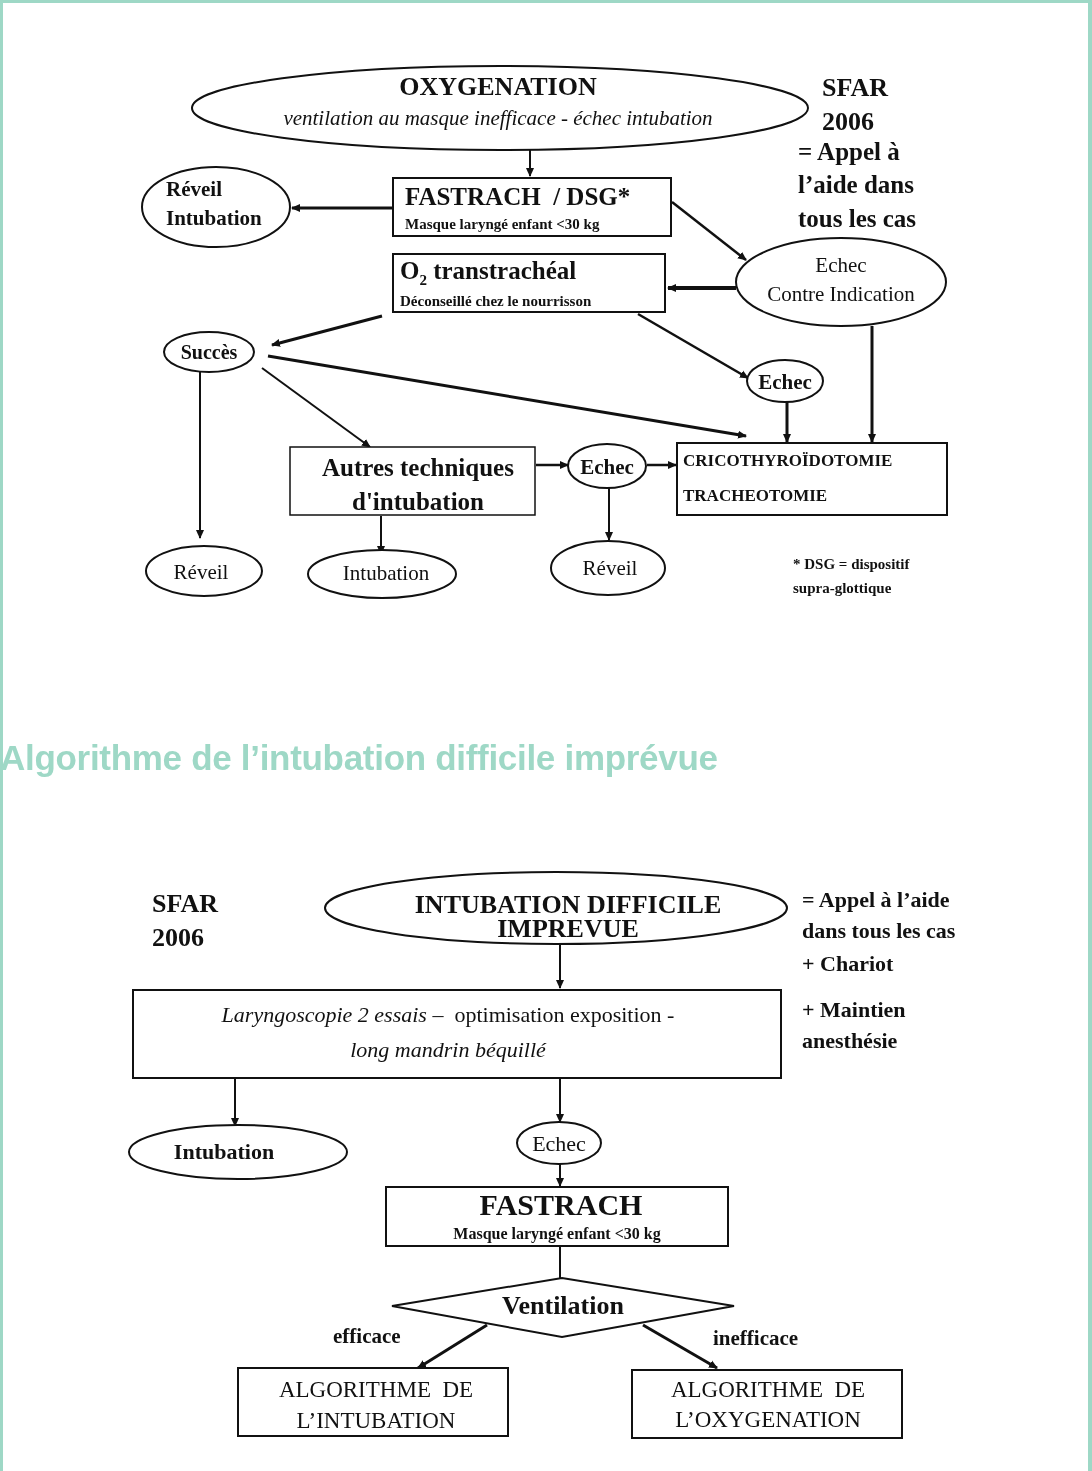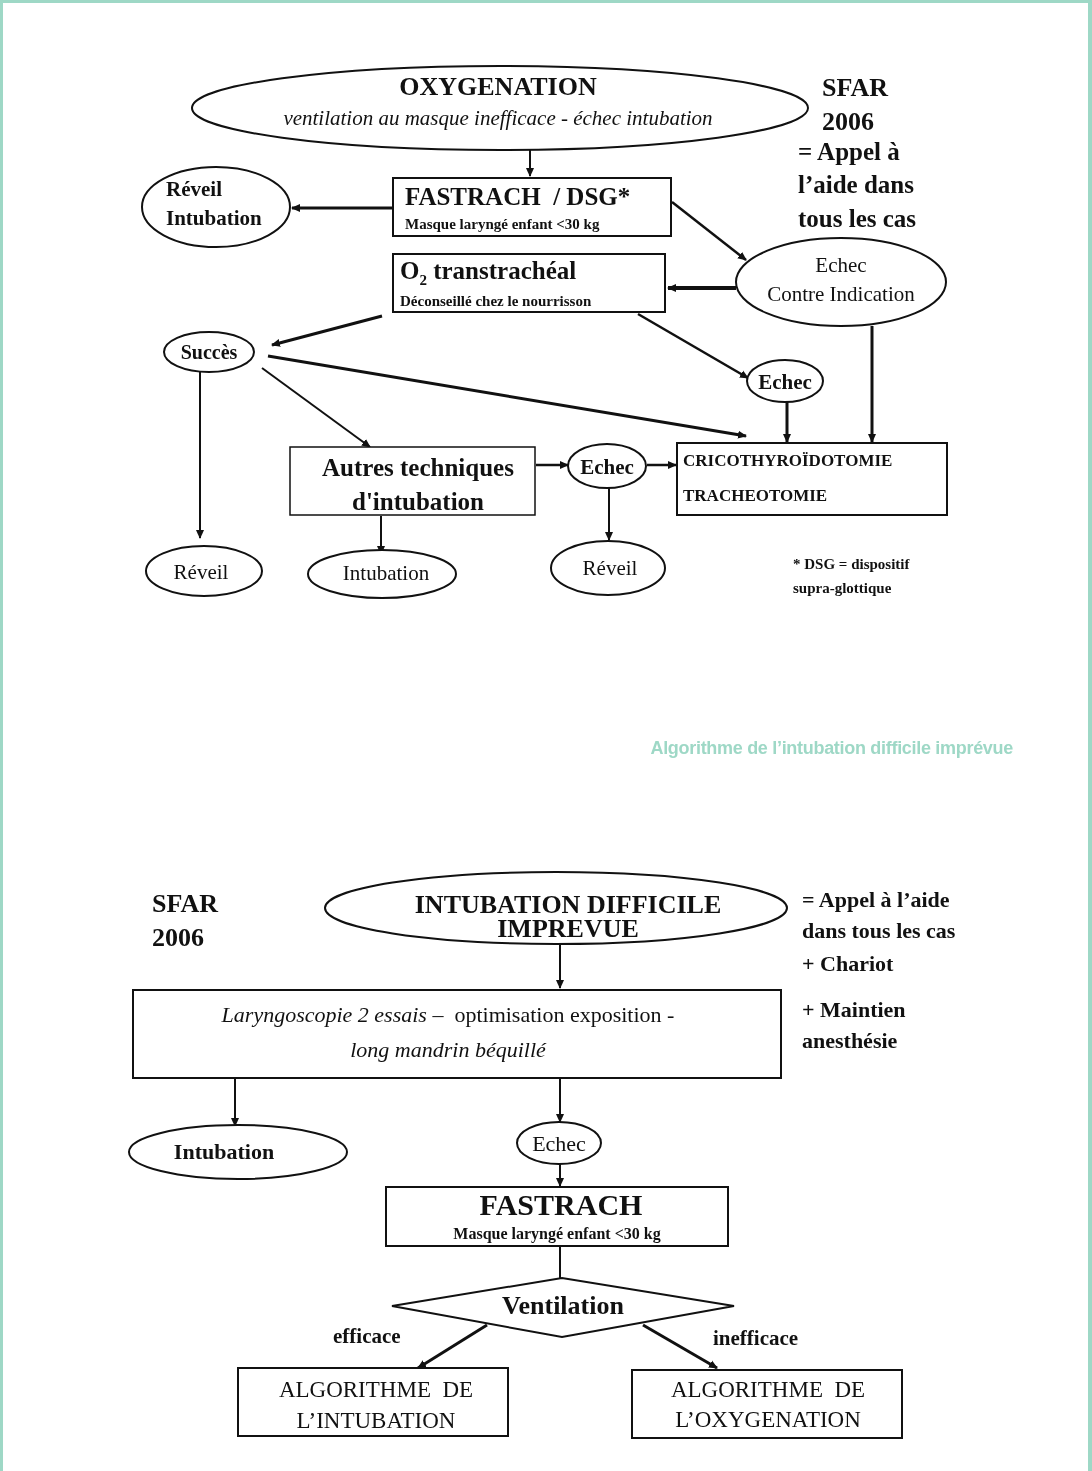--- a/index.html
+++ b/index.html
@@ -15,23 +15,23 @@
     border-left: 3px solid #9ed8c6;
     border-top: 3px solid #9ed8c6;
     border-right: 4px solid #9ed8c6;
     pointer-events: none;
   }
   svg.diagram { position: absolute; left: 0; }
   svg text { font-family: "Liberation Serif", "DejaVu Serif", serif; fill: #111; }
   .shape { fill: #fff; stroke: #111; }
   .line { stroke: #111; fill: none; }
   .caption {
-    position: absolute; left: 0; width: 1013px; top: 738px; text-align: right;
+    position: absolute; left: 0; width: 1013px; top: 738px; text-align: left;
     font-family: "Liberation Sans", "DejaVu Sans", sans-serif;
-    font-weight: bold; font-size: 18px; color: #9ed8c6;
+    font-weight: bold; font-size: 35px; color: #9ed8c6;
     letter-spacing: -0.3px;
   }
 </style>
 </head>
 <body>
 
 <div class="frame"></div>
 
 <svg class="diagram" width="1092" height="620" viewBox="0 0 1092 620" style="top:0">
   <defs>

